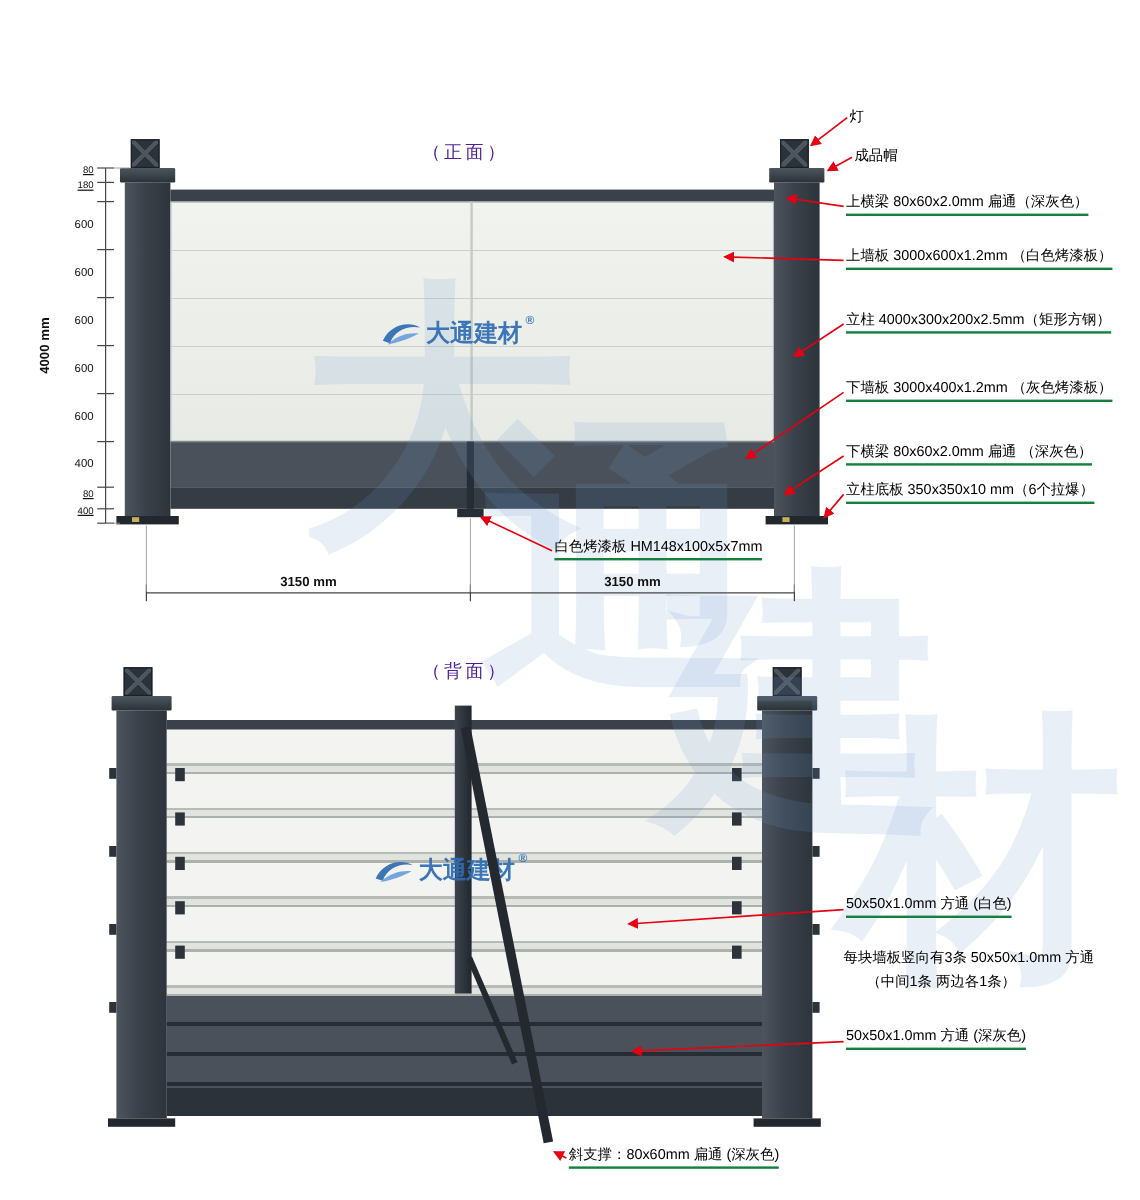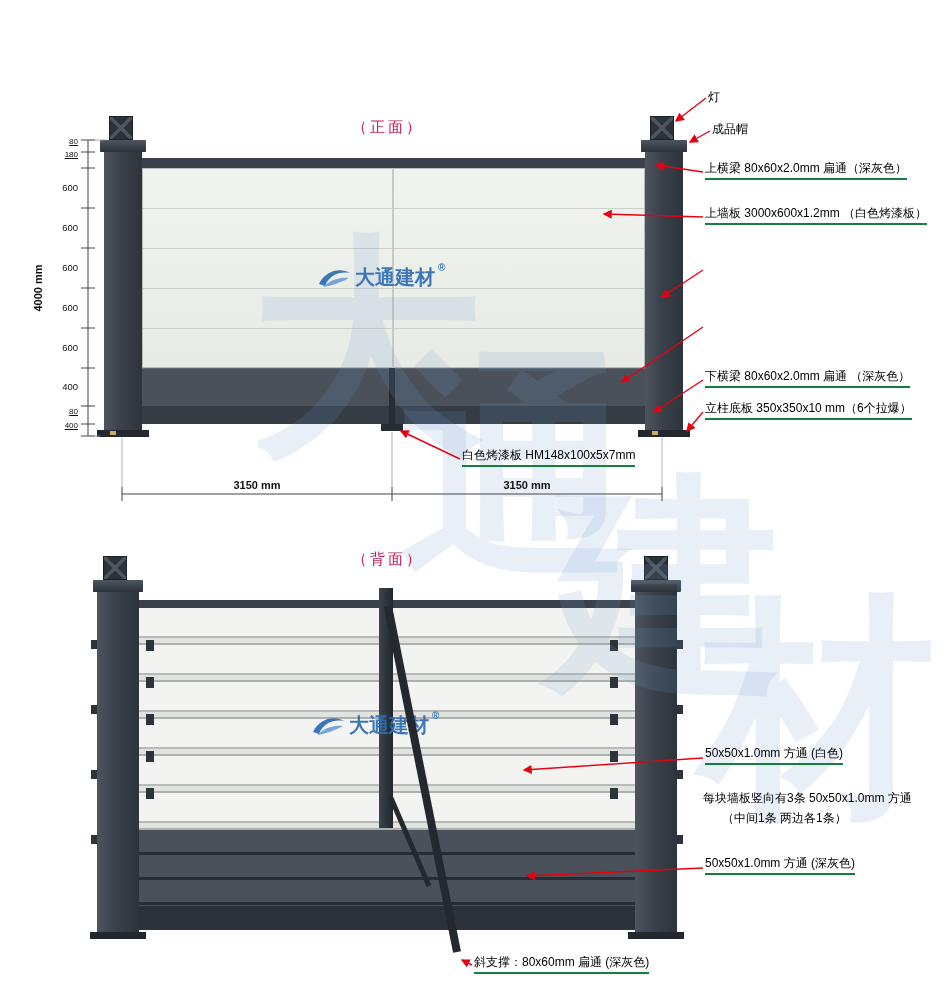--- a/index.html
+++ b/index.html
@@ -1,21 +1,21 @@
 <!DOCTYPE html>
 <html><head>
 <meta charset="utf-8">
 <style>
   html,body { margin:0; padding:0; background:#ffffff; }
   body { font-family:"Liberation Sans","DejaVu Sans",sans-serif; color:#000; }
   .canvas { position:relative; width:950px; height:1000px; background:#fff; overflow:hidden; }
   .abs { position:absolute; }
 
   .title { font-size:30px; font-weight:bold; letter-spacing:1px; z-index:10; white-space:nowrap; }
-  .view-label { font-size:15px; color:#be185d; letter-spacing:3px; z-index:10; }
+  .view-label { font-size:15px; color:#4c1d95; letter-spacing:3px; z-index:10; }
 
   .callout { font-size:12px; color:#000; white-space:nowrap; z-index:10; line-height:1.2; }
   .ul { border-bottom:2px solid #15803d; padding-bottom:3px; }
 
   .dim { font-size:9.5px; color:#111; z-index:6; }
   .dim-sm { font-size:8px; color:#111; z-index:6;text-decoration:underline; }
   .dim-bold { font-size:11px; font-weight:bold; color:#111; z-index:6; white-space:nowrap; }
   .seg { width:24px; text-align:right; }
 
   .post { background:linear-gradient(90deg,#4d545d 0%,#3a414a 45%,#2d343b 100%); z-index:2; }
@@ -96,20 +96,22 @@
   <div class="abs dim-sm seg" style="left:54px;top:407px">80</div>
   <div class="abs dim-sm seg" style="left:54px;top:421px">400</div>
 
   <div class="abs dim-bold" style="left:192px;top:479px;width:130px;text-align:center">3150 mm</div>
   <div class="abs dim-bold" style="left:462px;top:479px;width:130px;text-align:center">3150 mm</div>
 
   <div class="abs callout" style="left:708px;top:90px">灯</div>
   <div class="abs callout" style="left:712px;top:122px">成品帽</div>
   <div class="abs callout ul" style="left:705px;top:161px">上横梁 80x60x2.0mm 扁通（深灰色）</div>
   <div class="abs callout ul" style="left:705px;top:206px">上墙板 3000x600x1.2mm （白色烤漆板）</div>
+  <div class="abs callout ul" style="left:705px;top:259px">立柱 4000x300x200x2.5mm（矩形方钢）</div>
+  <div class="abs callout ul" style="left:705px;top:316px">下墙板 3000x400x1.2mm （灰色烤漆板）</div>
   <div class="abs callout ul" style="left:705px;top:369px">下横梁 80x60x2.0mm 扁通 （深灰色）</div>
   <div class="abs callout ul" style="left:705px;top:401px">立柱底板 350x350x10 mm（6个拉爆）</div>
   <div class="abs callout ul" style="left:462px;top:448px">白色烤漆板 HM148x100x5x7mm</div>
 
   <div class="abs view-label" style="left:352px;top:550px">（背面）</div>
 
   <div class="abs lamp" style="left:103px;top:556px;width:24px;height:24px"></div>
   <div class="abs cap" style="left:93px;top:580px;width:50px;height:12px"></div>
   <div class="abs post" style="left:97px;top:592px;width:42px;height:340px"></div>
   <div class="abs baseplate" style="left:90px;top:932px;width:56px;height:7px"></div>

